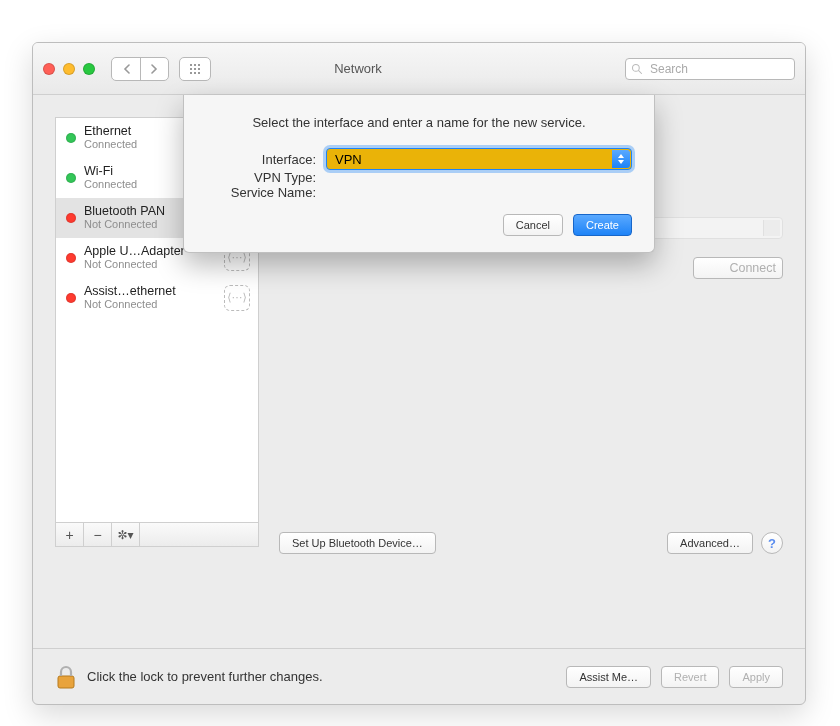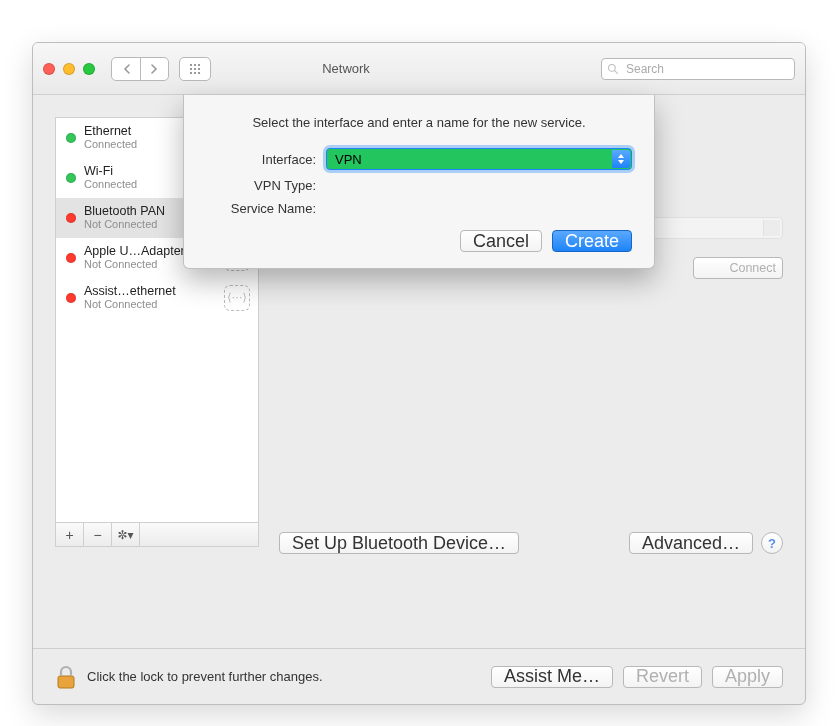--- a/index.html
+++ b/index.html
@@ -64,21 +64,21 @@
     border:1px solid var(--mac-border-dark);
     border-radius:5px; background:#fff;
     display:flex; align-items:center; justify-content:center;
     color:#888;
   }
   .grid-icon{display:grid;grid-template-columns:repeat(3,2px);grid-template-rows:repeat(3,2px);gap:2px;}
   .grid-icon span{background:#999;width:2px;height:2px;}
   .toolbar-title { flex:1; text-align:center; font-size:13px; color:#555; margin-left:-120px;}
   .search-wrap { position:relative; }
   .search {
-    width:194px; height:22px;
+    width:170px; height:22px;
     border:1px solid var(--mac-border-dark);
     border-radius:4px;
     padding:0 6px 0 24px;
     background:#fff;
     font-size:12px; color:#333;
   }
   .search::placeholder{ color:#aaa; }
   .search-icon{
     position:absolute; left:6px; top:50%; transform:translateY(-50%);
     width:12px; height:12px; opacity:0.45;
@@ -146,21 +146,21 @@
   }
   .bottom-row{
     position:absolute; left:0; right:0; top:415px;
     display:flex; justify-content:space-between; align-items:center;
   }
   .mac-btn{
     height:22px; padding:0 12px;
     border:1px solid var(--mac-border-dark);
     border-radius:4px;
     background:linear-gradient(#ffffff,#f3f3f3);
-    font-size:18px; color:#333;
+    font-size:11px; color:#333;
     display:inline-flex; align-items:center;
   }
   .help-btn{
     width:22px; height:22px; border-radius:50%;
     border:1px solid var(--mac-border-dark);
     background:linear-gradient(#fff,#f3f3f3);
     color:#5b8def; font-weight:bold; font-size:13px;
     display:inline-flex; align-items:center; justify-content:center;
     margin-left:8px;
   }
@@ -183,31 +183,31 @@
     border-top:none;
     border-radius:0 0 6px 6px;
     box-shadow:0 12px 28px rgba(0,0,0,0.28);
     padding:20px 22px 16px 22px;
     z-index:50;
   }
   .sheet-title{
     text-align:center; font-size:13px; margin-bottom:18px;
   }
   .form-row{
-    display:flex; align-items:center; margin-bottom:8px;
+    display:flex; align-items:center; 
   }
   .form-label{
     width:120px; text-align:right; padding-right:10px;
     font-size:13px;
   }
   .form-field{ flex:1; position:relative; }
   .popup{
     width:100%; height:22px;
     border:1px solid #b8b8b8;
-    border-radius:4px; background:#22c55e;
+    border-radius:4px; background:#eab308;
     padding:0 24px 0 8px;
     font-size:13px; text-align:left;
     position:relative;
   }
   .popup.focus{
     border-color: var(--mac-blue);
     box-shadow: 0 0 0 3px rgba(30,131,247,0.35);
   }
   .popup-arrows{
     position:absolute; right:1px; top:1px; bottom:1px;

